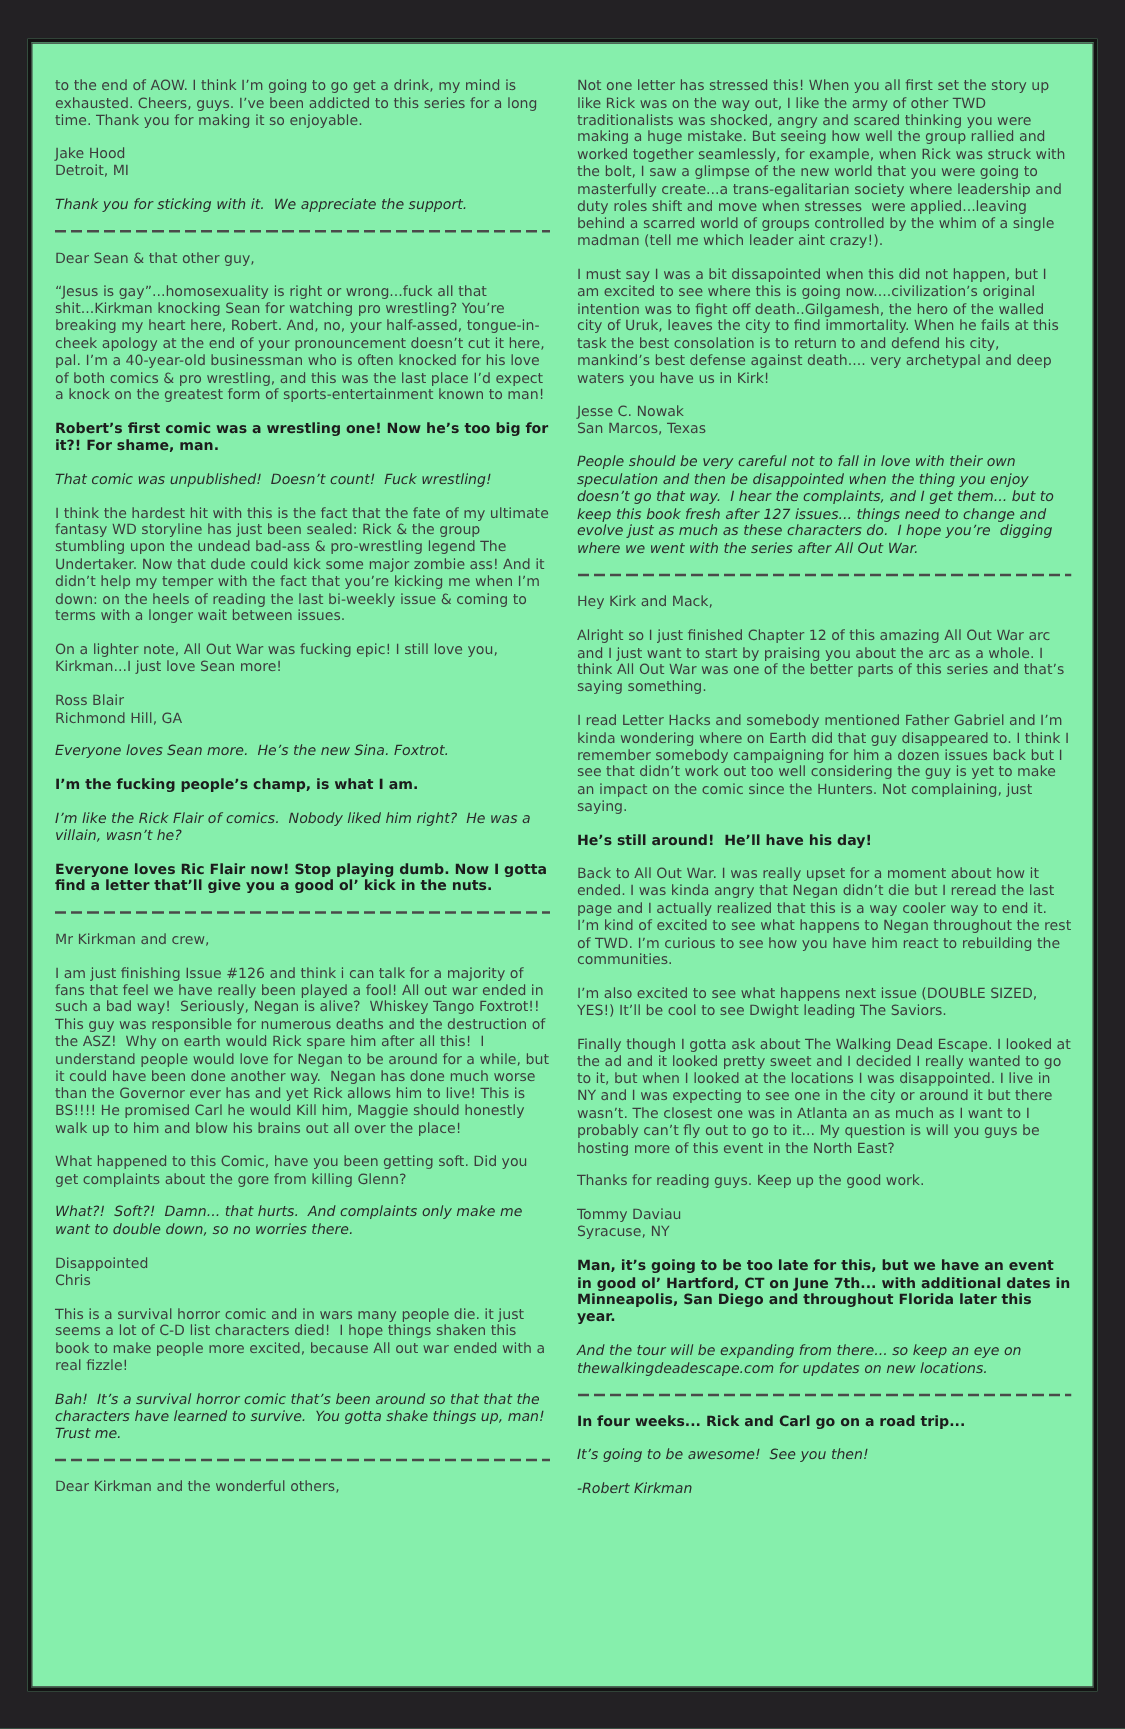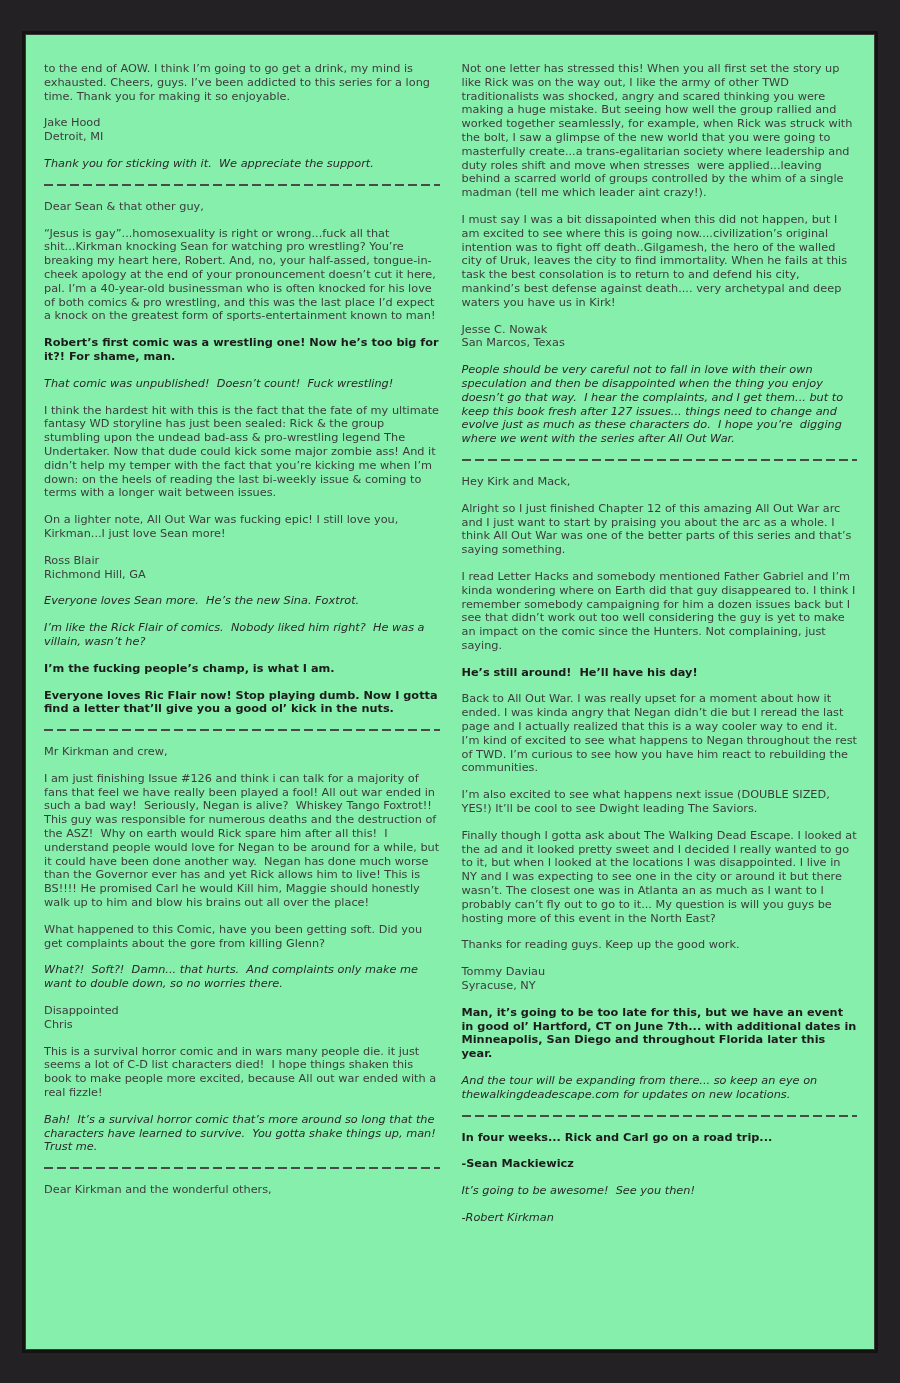--- a/index.html
+++ b/index.html
@@ -50,32 +50,32 @@
         <div class="block separator"></div>
         <div class="block body">Dear Sean &amp; that other guy,</div>
         <div class="block body">“Jesus is gay”...homosexuality is right or wrong...fuck all that shit...Kirkman knocking Sean for watching pro wrestling? You’re breaking my heart here, Robert. And, no, your half-assed, tongue-in-cheek apology at the end of your pronouncement doesn’t cut it here, pal. I’m a 40-year-old businessman who is often knocked for his love of both comics &amp; pro wrestling, and this was the last place I’d expect a knock on the greatest form of sports-entertainment known to man!</div>
         <div class="block sean">Robert’s first comic was a wrestling one! Now he’s too big for it?! For shame, man.</div>
         <div class="block kirkman">That comic was unpublished!  Doesn’t count!  Fuck wrestling!</div>
         <div class="block body">I think the hardest hit with this is the fact that the fate of my ultimate fantasy WD storyline has just been sealed: Rick &amp; the group stumbling upon the undead bad-ass &amp; pro-wrestling legend The Undertaker. Now that dude could kick some major zombie ass! And it didn’t help my temper with the fact that you’re kicking me when I’m down: on the heels of reading the last bi-weekly issue &amp; coming to terms with a longer wait between issues.</div>
         <div class="block body">On a lighter note, All Out War was fucking epic! I still love you, Kirkman...I just love Sean more!</div>
         <div class="block body">Ross Blair
 Richmond Hill, GA</div>
         <div class="block kirkman">Everyone loves Sean more.  He’s the new Sina. Foxtrot.</div>
+        <div class="block sean">I’m the fucking people’s champ, is what I am.</div>
         <div class="block kirkman">I’m like the Rick Flair of comics.  Nobody liked him right?  He was a villain, wasn’t he?</div>
-        <div class="block sean">I’m the fucking people’s champ, is what I am.</div>
         <div class="block sean">Everyone loves Ric Flair now! Stop playing dumb. Now I gotta find a letter that’ll give you a good ol’ kick in the nuts.</div>
         <div class="block separator"></div>
         <div class="block body">Mr Kirkman and crew,</div>
         <div class="block body">I am just finishing Issue #126 and think i can talk for a majority of fans that feel we have really been played a fool! All out war ended in such a bad way!  Seriously, Negan is alive?  Whiskey Tango Foxtrot!!  This guy was responsible for numerous deaths and the destruction of the ASZ!  Why on earth would Rick spare him after all this!  I understand people would love for Negan to be around for a while, but it could have been done another way.  Negan has done much worse than the Governor ever has and yet Rick allows him to live! This is BS!!!! He promised Carl he would Kill him, Maggie should honestly walk up to him and blow his brains out all over the place!</div>
         <div class="block body">What happened to this Comic, have you been getting soft. Did you get complaints about the gore from killing Glenn?</div>
         <div class="block kirkman">What?!  Soft?!  Damn... that hurts.  And complaints only make me want to double down, so no worries there.</div>
         <div class="block body">Disappointed
 Chris</div>
         <div class="block body">This is a survival horror comic and in wars many people die. it just seems a lot of C-D list characters died!  I hope things shaken this book to make people more excited, because All out war ended with a real fizzle!</div>
-        <div class="block kirkman">Bah!  It’s a survival horror comic that’s more around so long that the characters have learned to survive.  You gotta shake things up, man!  Trust me.</div>
+        <div class="block kirkman">Bah!  It’s a survival horror comic that’s been around so that that the characters have learned to survive.  You gotta shake things up, man!  Trust me.</div>
         <div class="block separator"></div>
         <div class="block body">Dear Kirkman and the wonderful others,</div>
       </div>
     <div class="col" id="col-1">
         <div class="block body">Not one letter has stressed this! When you all first set the story up like Rick was on the way out, I like the army of other TWD traditionalists was shocked, angry and scared thinking you were making a huge mistake. But seeing how well the group rallied and worked together seamlessly, for example, when Rick was struck with the bolt, I saw a glimpse of the new world that you were going to masterfully create...a trans-egalitarian society where leadership and duty roles shift and move when stresses  were applied...leaving behind a scarred world of groups controlled by the whim of a single madman (tell me which leader aint crazy!).</div>
         <div class="block body">I must say I was a bit dissapointed when this did not happen, but I am excited to see where this is going now....civilization’s original intention was to fight off death..Gilgamesh, the hero of the walled city of Uruk, leaves the city to find immortality. When he fails at this task the best consolation is to return to and defend his city, mankind’s best defense against death.... very archetypal and deep waters you have us in Kirk!</div>
         <div class="block body">Jesse C. Nowak
 San Marcos, Texas</div>
         <div class="block kirkman">People should be very careful not to fall in love with their own speculation and then be disappointed when the thing you enjoy doesn’t go that way.  I hear the complaints, and I get them... but to keep this book fresh after 127 issues... things need to change and evolve just as much as these characters do.  I hope you’re  digging where we went with the series after All Out War.</div>
         <div class="block separator"></div>
@@ -86,18 +86,17 @@
         <div class="block body">Back to All Out War. I was really upset for a moment about how it ended. I was kinda angry that Negan didn’t die but I reread the last page and I actually realized that this is a way cooler way to end it. I’m kind of excited to see what happens to Negan throughout the rest of TWD. I’m curious to see how you have him react to rebuilding the communities.</div>
         <div class="block body">I’m also excited to see what happens next issue (DOUBLE SIZED, YES!) It’ll be cool to see Dwight leading The Saviors.</div>
         <div class="block body">Finally though I gotta ask about The Walking Dead Escape. I looked at the ad and it looked pretty sweet and I decided I really wanted to go to it, but when I looked at the locations I was disappointed. I live in NY and I was expecting to see one in the city or around it but there wasn’t. The closest one was in Atlanta an as much as I want to I probably can’t fly out to go to it... My question is will you guys be hosting more of this event in the North East?</div>
         <div class="block body">Thanks for reading guys. Keep up the good work.</div>
         <div class="block body">Tommy Daviau
 Syracuse, NY</div>
         <div class="block sean">Man, it’s going to be too late for this, but we have an event in good ol’ Hartford, CT on June 7th... with additional dates in Minneapolis, San Diego and throughout Florida later this year.</div>
         <div class="block kirkman">And the tour will be expanding from there... so keep an eye on thewalkingdeadescape.com for updates on new locations.</div>
         <div class="block separator"></div>
         <div class="block sean">In four weeks... Rick and Carl go on a road trip...</div>
-        <div class="block sean">-Sean Mackiewicz</div>
         <div class="block kirkman">It’s going to be awesome!  See you then!</div>
         <div class="block kirkman">-Robert Kirkman</div>
       </div>
   </div>
 </div>
 
 </body></html>

